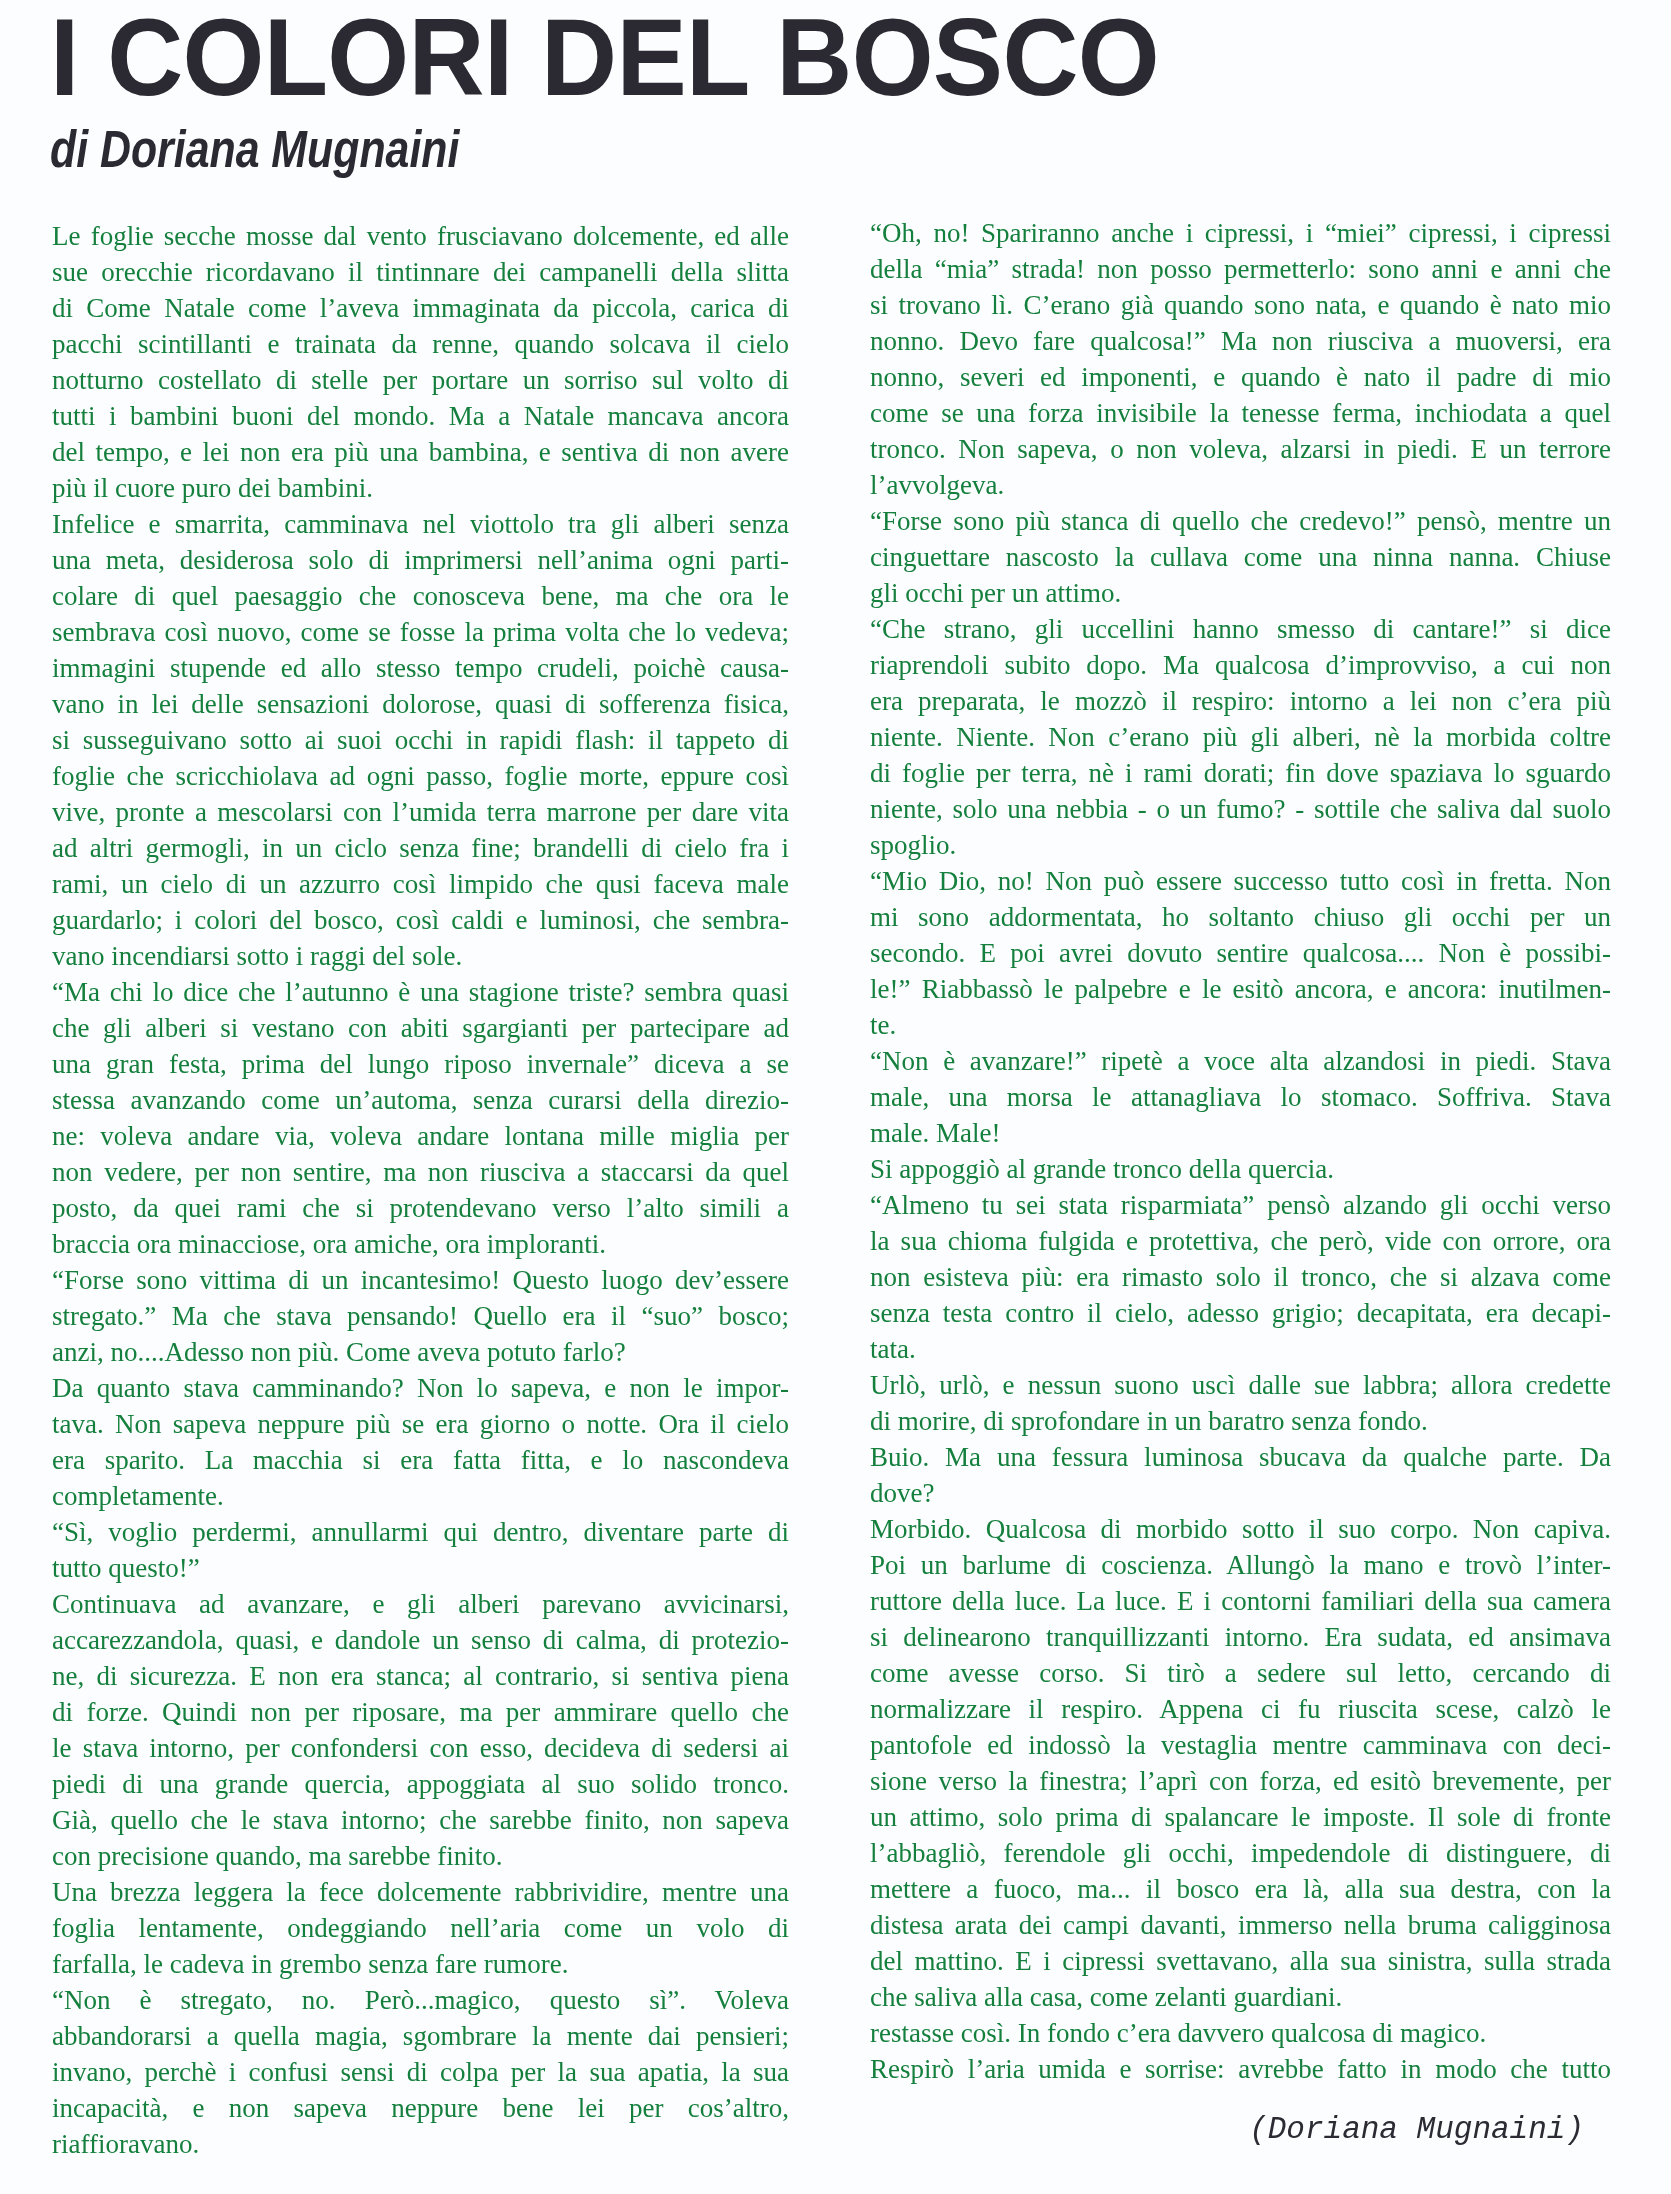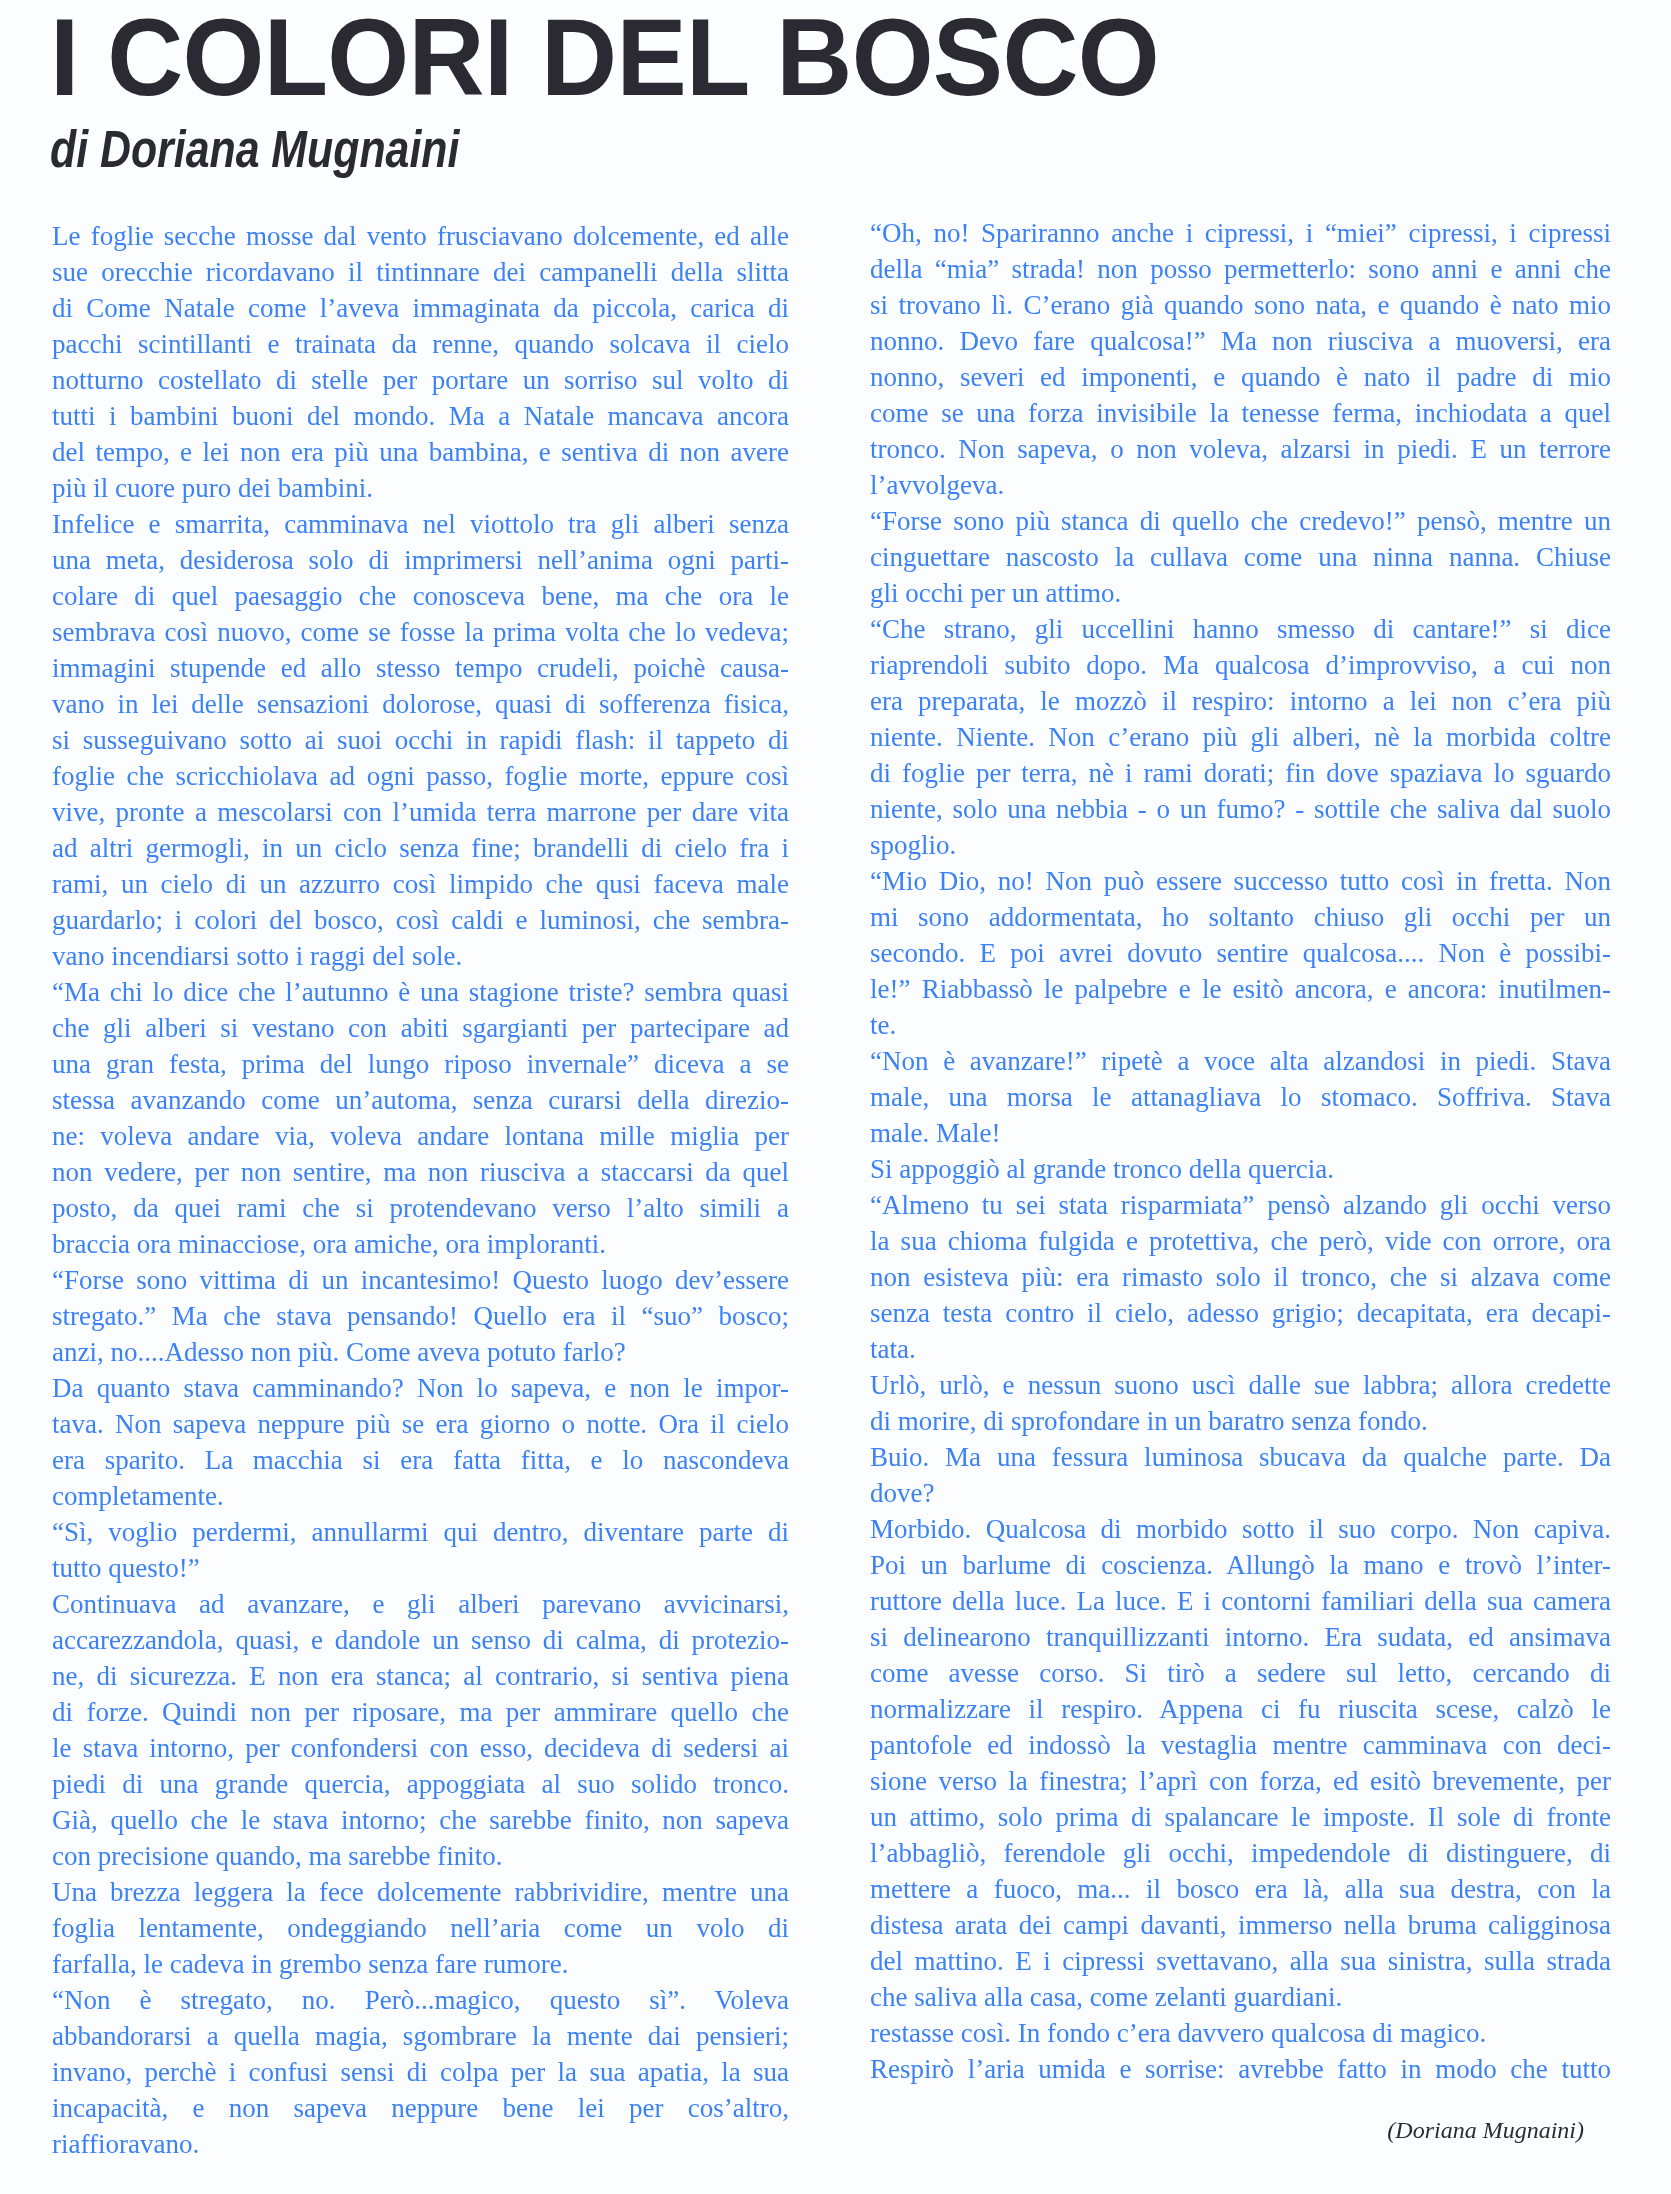--- a/index.html
+++ b/index.html
@@ -38,43 +38,43 @@
       color: #2b2a32;
       transform: scaleX(0.84);
       transform-origin: left top;
       margin: 0;
     }
     .column {
       position: absolute;
       font-family: "Liberation Serif", serif;
       font-size: 27px;
       line-height: 36px;
-      color: #3b82f6;
+      color: #15803d;
     }
     .col-left { left: 52px; top: 218px; width: 737px; }
     .col-right { left: 834px; top: 215px; width: 741px; margin-left: 36px; }
     .line {
       height: 36px;
       white-space: nowrap;
       text-align: justify;
       text-align-last: justify;
       transform-origin: left center;
       overflow: visible;
     }
     .line.last {
       text-align: left;
       text-align-last: left;
     }
     .attribution {
       position: absolute;
       right: 88px;
       top: 2112px;
-      font-family: Liberation Serif, serif;
+      font-family: Liberation Mono, monospace;
       font-style: italic;
-      font-size: 24px;
+      font-size: 31px;
       line-height: 36px;
       color: #2c2a33;
       white-space: nowrap;
     }
   </style>
 </head>
 <body>
 
 <h1 class="title">I COLORI DEL BOSCO</h1>
 <h2 class="subtitle">di Doriana Mugnaini</h2>

